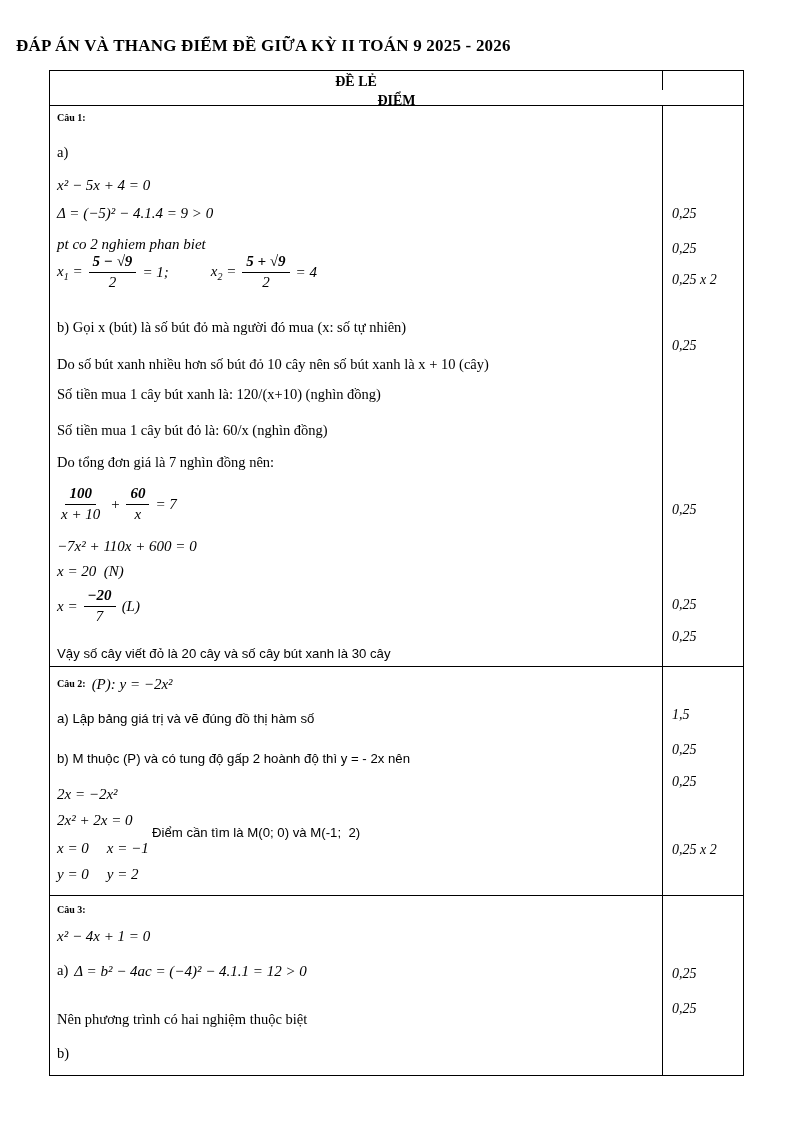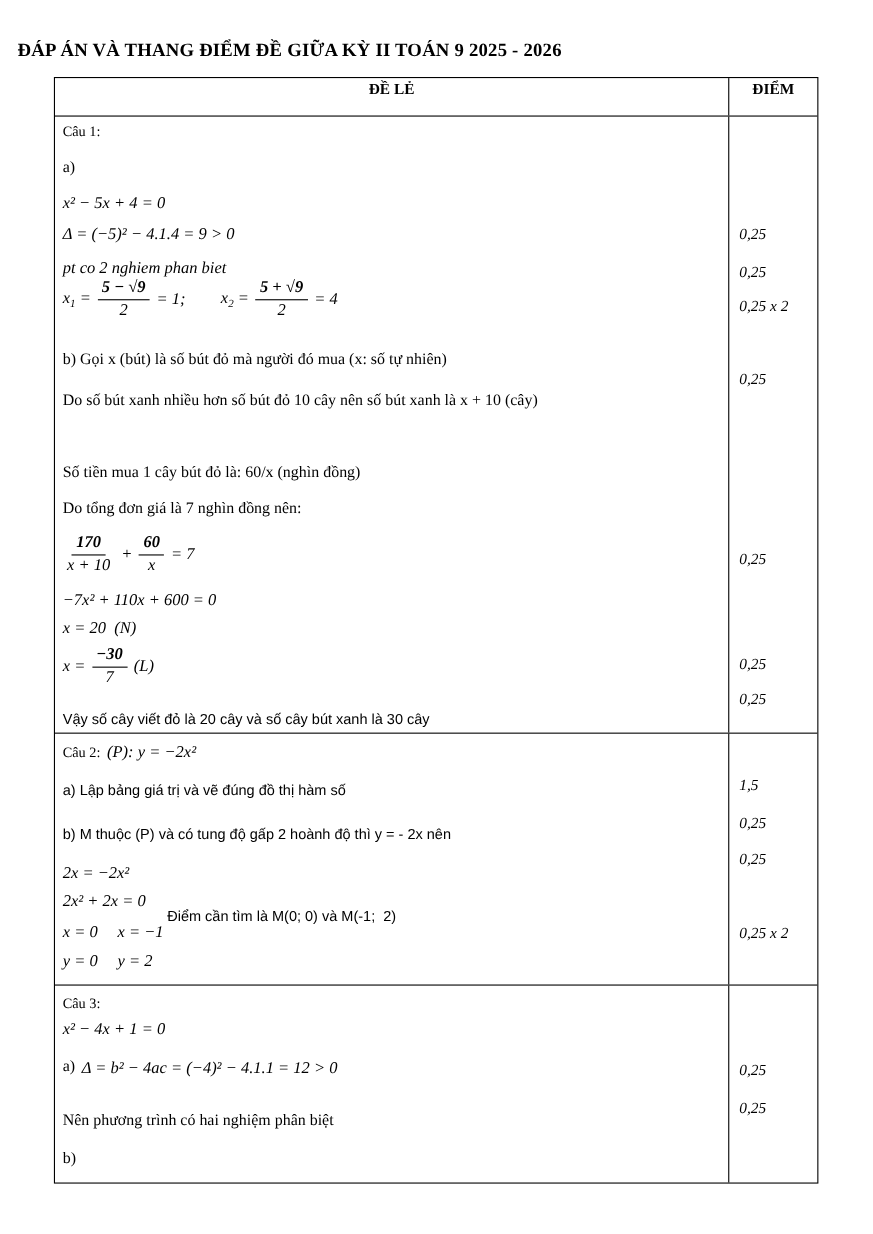--- a/index.html
+++ b/index.html
@@ -10,39 +10,39 @@
   .page{position:absolute;inset:0;background:#fff;}
   .doc-title{
     position:absolute;top:36px;left:16px;width:100%;text-align:left;
     font-weight:bold;font-size:17px;letter-spacing:.2px;
     font-family:"Liberation Serif",serif;
   }
   .table{
     position:absolute;left:49px;top:70px;width:693px;
     border:1.4px solid #000;box-sizing:content-box;background:#fff;
   }
-  .hrow{display:flex;border-bottom:1.4px solid #000;height:34px;}
+  .hrow{display:flex;border-bottom:1.4px solid #000;height:34px;flex-direction:column;}
   .hcell{font-weight:bold;font-size:14px;text-align:center;padding-top:3px;box-sizing:border-box;}
   .hcell.main{width:613px;border-right:1.4px solid #000;}
   .hcell.pts{flex:1;}
   .row{display:flex;}
   .row + .row{border-top:1.4px solid #000;}
   .content{position:relative;width:613px;border-right:1.4px solid #000;box-sizing:border-box;}
   .points{position:relative;flex:1;font-style:italic;}
   .pt{position:absolute;left:9px;font-size:14px;white-space:pre;}
   .line{position:absolute;left:7px;white-space:pre;font-size:14.5px;line-height:1.2;}
-  .bold{font-weight:normal;font-size:13px;}
+  .bold{font-weight:bold;font-size:10px;}
   .sans{font-family:"Liberation Sans",sans-serif;font-size:13.2px;}
   .math{font-style:italic;font-size:15px;}
   .flexline{display:flex;align-items:center;}
   .flexline > span{margin-right:6px;}
   .frac{display:inline-flex;flex-direction:column;align-items:center;line-height:1.3;font-style:italic;}
   .frac .num{border-bottom:1px solid #000;padding:0 4px;font-weight:bold;}
   .frac .den{padding:0 4px;}
-  .gap-left{margin-left:26px;text-align:center;}
+  .gap-left{margin-left:36px;text-align:center;}
   .gap-small{margin-left:12px;}
   sub{font-size:10px;}
 </style>
 </head>
 <body>
 
 <div class="page">
 
   <div class="doc-title">ĐÁP ÁN VÀ THANG ĐIỂM ĐỀ GIỮA KỲ II TOÁN 9 2025 - 2026</div>
 
@@ -71,43 +71,44 @@
           <span class="gap-left"><span>x</span><sub>2</sub> <span>=</span></span>
           <span class="frac">
             <span class="num">5 + √9</span>
             <span class="den">2</span>
           </span>
           <span>= 4</span>
         </div>
 
         <div class="line" style="top:213px">b) Gọi x (bút) là số bút đỏ mà người đó mua (x: số tự nhiên)</div>
         <div class="line" style="top:250px">Do số bút xanh nhiều hơn số bút đỏ 10 cây nên số bút xanh là x + 10 (cây)</div>
+        <div class="line" style="top:280px">Số tiền mua 1 cây bút xanh là: 120/(x+10) (nghìn đồng)</div>
         <div class="line" style="top:316px">Số tiền mua 1 cây bút đỏ là: 60/x (nghìn đồng)</div>
         <div class="line" style="top:348px">Do tổng đơn giá là 7 nghìn đồng nên:</div>
 
         <div class="line math flexline" style="top:378px">
           <span class="frac">
-            <span class="num">170</span>
+            <span class="num">100</span>
             <span class="den">x + 10</span>
           </span>
           <span>+</span>
           <span class="frac">
             <span class="num">60</span>
             <span class="den">x</span>
           </span>
           <span>= 7</span>
         </div>
 
         <div class="line math" style="top:431px">−7x² + 110x + 600 = 0</div>
         <div class="line math" style="top:456px">x = 20  (N)</div>
 
         <div class="line math flexline" style="top:480px">
           <span>x =</span>
           <span class="frac">
-            <span class="num">−30</span>
+            <span class="num">−20</span>
             <span class="den">7</span>
           </span>
           <span>(L)</span>
         </div>
 
         <div class="line sans" style="top:540px">Vậy số cây viết đỏ là 20 cây và số cây bút xanh là 30 cây</div>
       </div>
       <div class="points">
         <div class="pt" style="top:100px">0,25</div>
         <div class="pt" style="top:135px">0,25</div>
@@ -148,21 +149,21 @@
     </div>
 
     <div class="row" style="height:179px">
       <div class="content">
         <div class="line bold" style="top:8px">Câu 3:</div>
         <div class="line math" style="top:31px">x² − 4x + 1 = 0</div>
         <div class="line flexline" style="top:66px">
           <span>a)</span>
           <span class="math">Δ = b² − 4ac = (−4)² − 4.1.1 = 12 &gt; 0</span>
         </div>
-        <div class="line" style="top:115px">Nên phương trình có hai nghiệm phân biệt</div>
+        <div class="line" style="top:115px">Nên phương trình có hai nghiệm thuộc biệt</div>
         <div class="line" style="top:149px">b)</div>
       </div>
       <div class="points">
         <div class="pt" style="top:70px">0,25</div>
         <div class="pt" style="top:105px">0,25</div>
       </div>
     </div>
 
   </div>
 </div>

